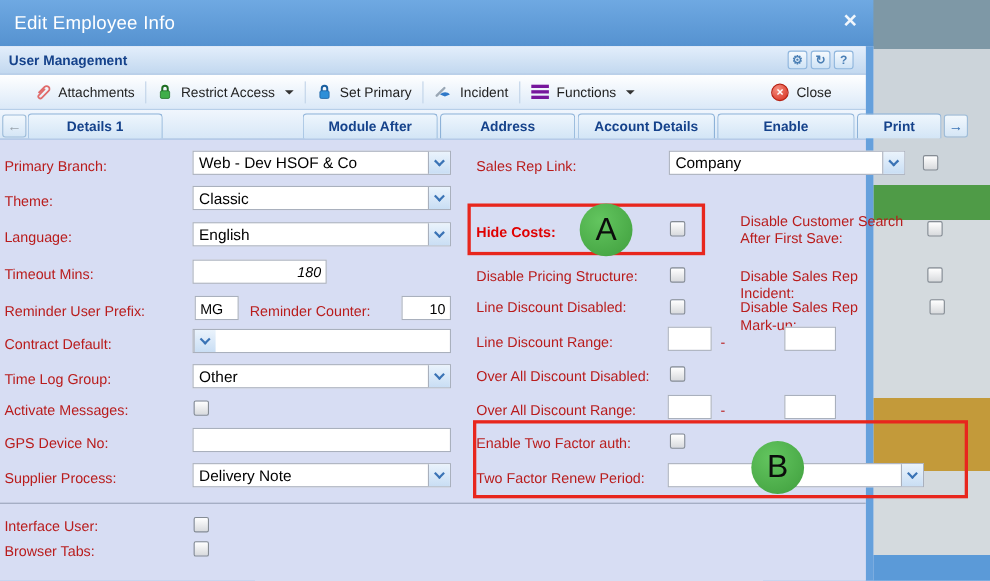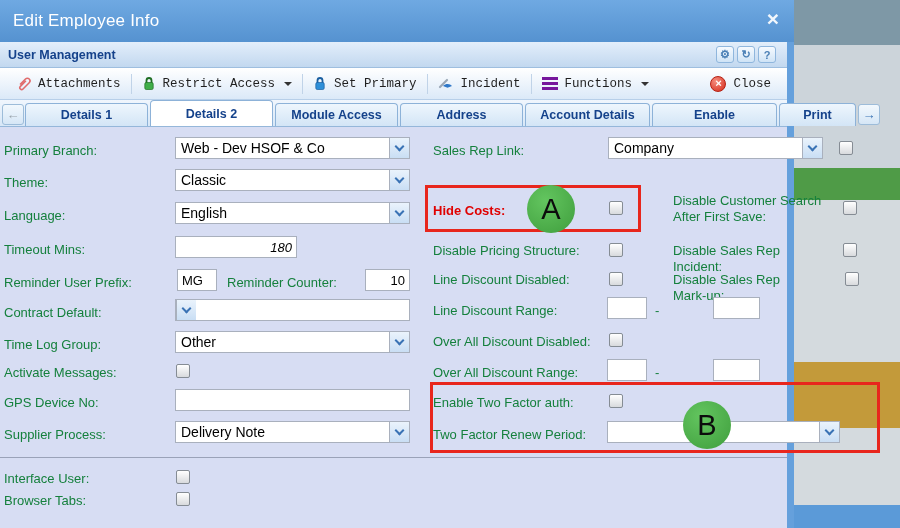--- a/index.html
+++ b/index.html
@@ -29,21 +29,21 @@
     display:flex; align-items:center; }
   .phead .ptitle { font-size:12.5px; font-weight:bold; color:#15428b; padding-left:8px; }
   .ptools { margin-left:auto; display:flex; gap:3px; padding-right:11px; }
   .ptool { width:18px; height:17px; border:1px solid #8fb6dd; border-radius:3px;
     background:linear-gradient(#f6fafe,#cfe3f6); color:#4a7fb5; font-size:11px;
     display:flex; align-items:center; justify-content:center; font-weight:bold; }
 
   
   .toolbar { position:absolute; left:0; right:0; top:26px; height:32px;
     background:linear-gradient(#ffffff,#dbe9f8); border-bottom:1px solid #b7cfe9;
-    display:flex; align-items:center; padding:0 6px;font-family:Liberation Mono, monospace; }
+    display:flex; align-items:center; padding:0 21px; }
   .tbtn { display:flex; align-items:center; gap:7px; padding:0 10px; height:24px;
     font-size:12.5px; color:#1f1f1f; white-space:nowrap; }
   .tsep { width:1px; height:20px; background:#c0d3e8; }
   .caret { width:0; height:0; border-left:4px solid transparent; border-right:4px solid transparent;
     border-top:4px solid #333; margin-left:2px; }
   .hamburger { width:16px; height:3px; background:#76169c;
     box-shadow:0 5px 0 #76169c, 0 10px 0 #76169c; margin-bottom:10px; }
   .closeball { width:16px; height:16px; border-radius:50%; border:1px solid #b52012;
     background:radial-gradient(circle at 35% 30%, #f58d7f, #d62a1a); color:#fff;
     font-size:11px; font-weight:bold; display:flex; align-items:center; justify-content:center; }
@@ -54,21 +54,21 @@
   .tab { position:absolute; bottom:0; height:23px; border:1px solid #8db2d8; border-bottom:none;
     border-radius:4px 4px 0 0; background:linear-gradient(#eef6fd,#d3e5f6); color:#15428b;
     font-weight:bold; font-size:12.5px; display:flex; align-items:center; justify-content:center; }
   .tab.active { background:#ffffff; height:26px; }
   .scrollbtn { position:absolute; bottom:1px; width:22px; height:21px; border:1px solid #9dbcd9;
     border-radius:3px; background:linear-gradient(#f2f8fd,#d5e6f6); display:flex;
     align-items:center; justify-content:center; font-weight:bold; font-size:13px; }
 
   
   .form { position:absolute; left:0; right:0; top:85px; bottom:0; background:#d7ddf3; }
-  .lbl { position:absolute; font-size:13px; color:#15803d; line-height:16px; }
+  .lbl { position:absolute; font-size:13px; color:#b91c1c; line-height:16px; }
   .dd { position:absolute; height:22px; background:#fff; border:1px solid #a9b0bd;
     display:flex; align-items:stretch; }
   .dd .val { flex:1; padding-left:5px; font-size:14px; color:#000; display:flex;
     align-items:center; white-space:nowrap; overflow:hidden; }
   .dd .trig { width:20px; border-left:1px solid #a9b0bd;
     background:linear-gradient(#eaf3fc,#c9def4); display:flex; align-items:center;
     justify-content:center; }
   .chev { width:7px; height:7px; border-right:2px solid #3a73b5; border-bottom:2px solid #3a73b5;
     transform:rotate(45deg); margin-top:-3px; }
   .txt { position:absolute; height:22px; border:1px solid #a9b0bd; background:#fff;
@@ -156,22 +156,21 @@
       <span style="flex:1"></span>
       <span class="tbtn">
         <span class="closeball">×</span>
         <span>Close</span>
       </span>
     </div>
 
     <div class="tabbar">
       <span class="scrollbtn" style="left:2px;color:#9aa4ad">←</span>
       <span class="tab" style="left:25px;width:123px">Details 1</span>
-      <span class="tab active" style="left:150px;width:123px">Details 2</span>
-      <span class="tab" style="left:275px;width:123px">Module Access</span>
+      <span class="tab" style="left:275px;width:123px">Module After</span>
       <span class="tab" style="left:400px;width:123px">Address</span>
       <span class="tab" style="left:525px;width:125px">Account Details</span>
       <span class="tab" style="left:652px;width:125px">Enable</span>
       <span class="tab" style="left:779px;width:77px">Print</span>
       <span class="scrollbtn" style="left:858px;color:#3a73b5">→</span>
     </div>
 
     <div class="form">
 
       <span class="lbl" style="left:4px;top:16px">Primary Branch:</span>

